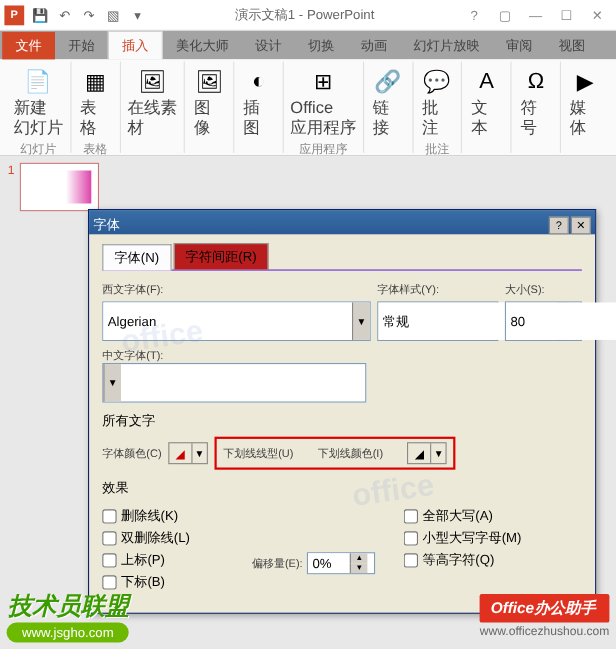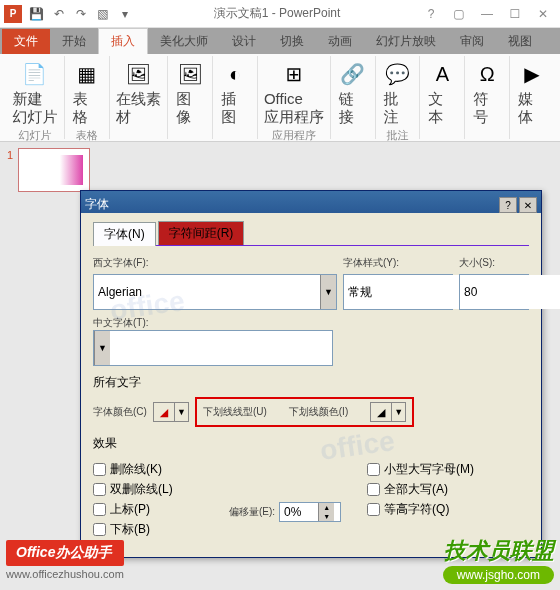--- a/index.html
+++ b/index.html
@@ -261,40 +261,40 @@
             <input value="0%" style="">
             <div class="btns">
               <div>▲</div>
               <div>▼</div>
             </div>
           </div>
       </div>
       <div style="margin-left:20px">
         <label class="chk">
             <input type="checkbox" style="">
+            <span>全部大写(A)</span>
+          </label>
+        <label class="chk">
+            <input type="checkbox" style="">
             <span>小型大写字母(M)</span>
-          </label>
-        <label class="chk">
-            <input type="checkbox" style="">
-            <span>全部大写(A)</span>
           </label>
         <label class="chk">
             <input type="checkbox" style="">
             <span>等高字符(Q)</span>
           </label>
       </div>
     </div>
   </div>
 </div>
 
 <div class="watermark" style="left:110px;top:290px">office</div>
 <div class="watermark" style="left:320px;top:430px">office</div>
 
 <div class="footer">
+  <div style="text-align:right">
+    <div class="badge-green">技术员联盟</div>
+    <div class="url-green">www.jsgho.com</div>
+  </div>
   <div>
     <div class="badge-red">Office办公助手</div>
     <div class="url">www.officezhushou.com</div>
   </div>
-  <div style="text-align:right">
-    <div class="badge-green">技术员联盟</div>
-    <div class="url-green">www.jsgho.com</div>
-  </div>
 </div>
 
 </body></html>

